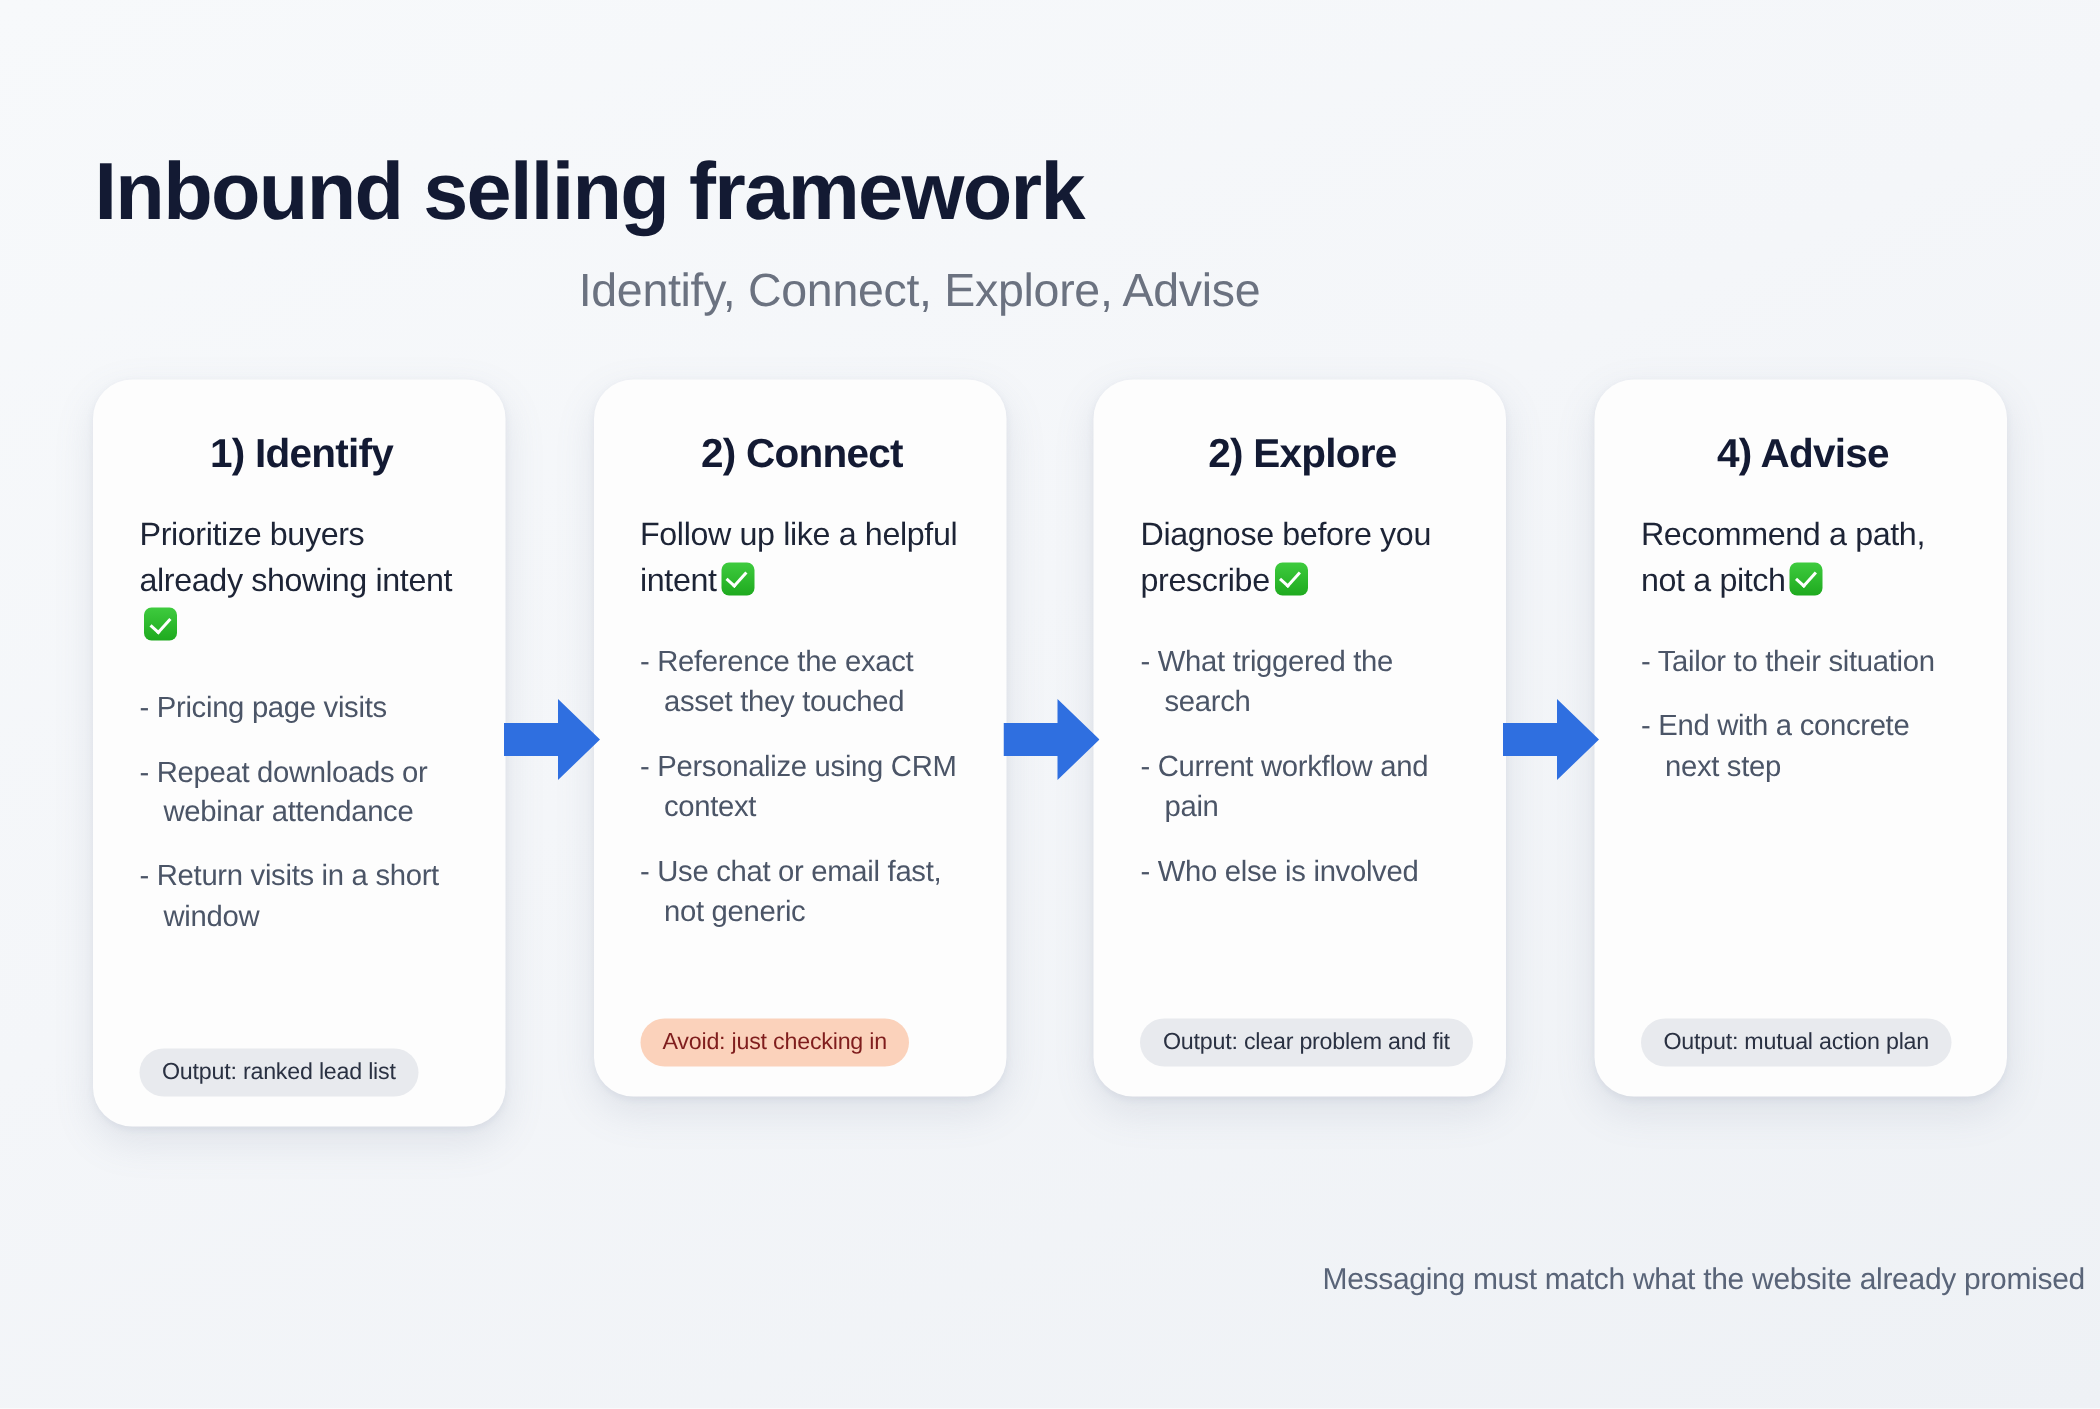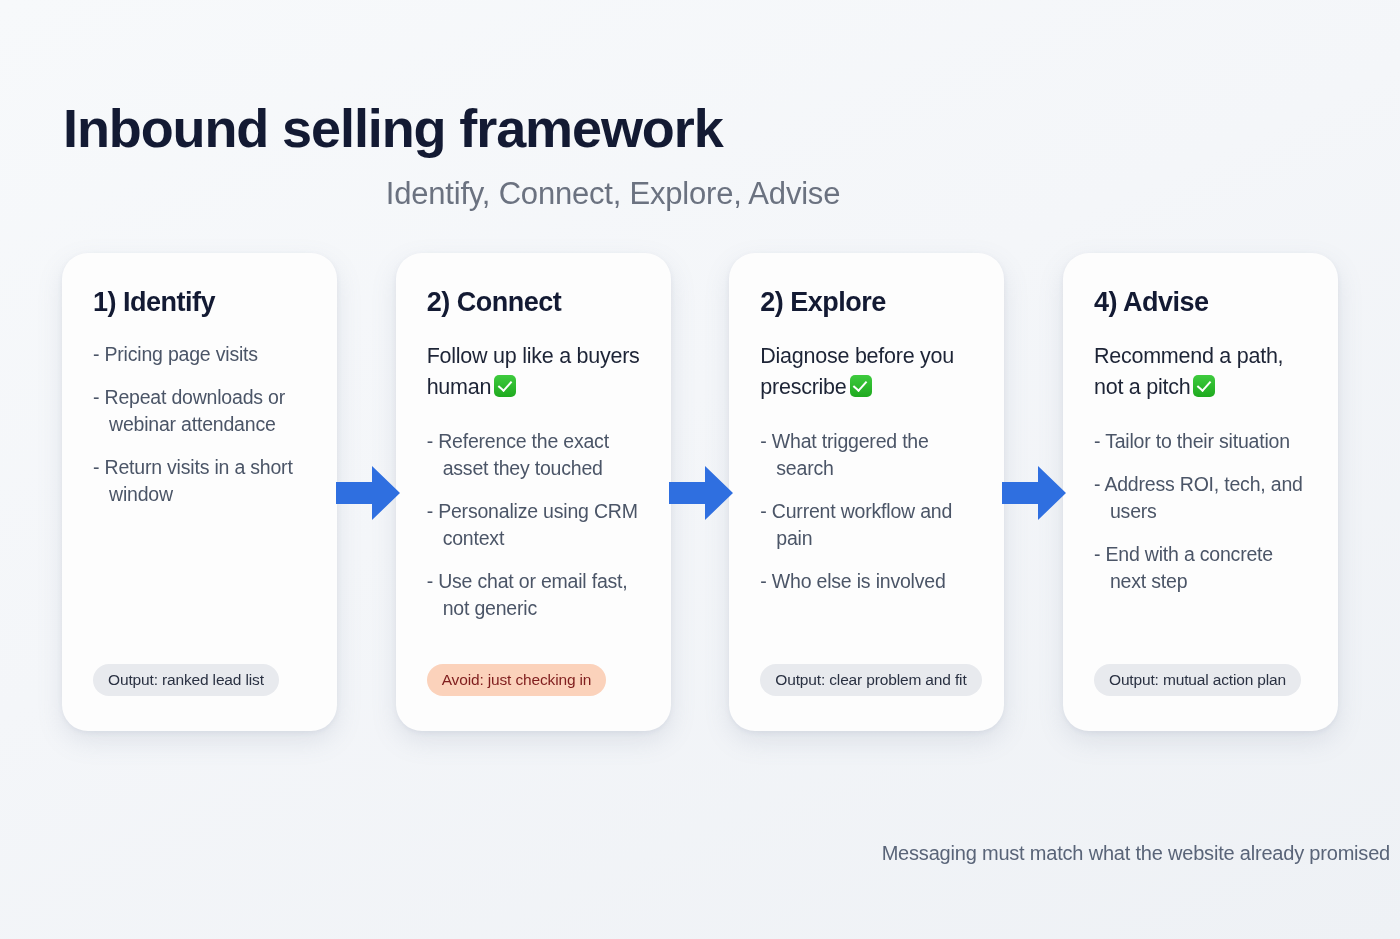--- a/index.html
+++ b/index.html
@@ -60,24 +60,25 @@
     justify-content: space-between;
   }
 
   .card {
     width: 275px;
     min-height: 478px;
     background: #fdfdfd;
     border-radius: 26px;
     box-shadow: 0 10px 26px rgba(120, 132, 155, 0.16),
                 0 2px 5px rgba(120, 132, 155, 0.10);
-    padding: 34px 28px 35px 31px;
+    padding: 34px 28px 20px 31px;
     display: flex;
     flex-direction: column;
     position: relative;
+    align-items: center;
   }
 
   .card-title {
     font-size: 27px;
     font-weight: bold;
     color: #131a33;
     letter-spacing: -0.5px;
     line-height: 1.15;
     margin-bottom: 23px;
   }
@@ -108,20 +109,21 @@
     top: 3.5px;
     width: 6px;
     height: 11px;
     border: solid #ffffff;
     border-width: 0 2.6px 2.6px 0;
     transform: rotate(42deg);
   }
 
   .bullet-list {
     list-style: none;
+    margin-bottom: 18px;
   }
 
   .bullet-item {
     font-size: 19.5px;
     color: #4b5567;
     line-height: 1.38;
     letter-spacing: -0.2px;
     margin-bottom: 16px;
     padding-left: 16px;
     text-indent: -16px;
@@ -178,31 +180,32 @@
 <body>
 
 <div class="header">
   <div class="page-title">Inbound selling framework</div>
   <div class="page-subtitle">Identify, Connect, Explore, Advise</div>
 </div>
 
 <div class="cards-row">
     <div class="card">
       <div class="card-title">1) Identify</div>
+      <div class="card-lead"><span>Prioritize buyers already showing intent</span><span class="check-emoji"></span></div>
       <ul class="bullet-list">
         <li class="bullet-item">- Pricing page visits</li>
         <li class="bullet-item">- Repeat downloads or webinar attendance</li>
         <li class="bullet-item">- Return visits in a short window</li>
       </ul>
       <div class="card-spacer"></div>
       <div class="badge badge-neutral">Output: ranked lead list</div>
     </div>
     <div class="card">
       <div class="card-title">2) Connect</div>
-      <div class="card-lead"><span>Follow up like a buyers human</span><span class="check-emoji"></span></div>
+      <div class="card-lead"><span>Follow up like a helpful intent</span><span class="check-emoji"></span></div>
       <ul class="bullet-list">
         <li class="bullet-item">- Reference the exact asset they touched</li>
         <li class="bullet-item">- Personalize using CRM context</li>
         <li class="bullet-item">- Use chat or email fast, not generic</li>
       </ul>
       <div class="card-spacer"></div>
       <div class="badge badge-warn">Avoid: just checking in</div>
     </div>
     <div class="card">
       <div class="card-title">2) Explore</div>
@@ -213,21 +216,20 @@
         <li class="bullet-item">- Who else is involved</li>
       </ul>
       <div class="card-spacer"></div>
       <div class="badge badge-neutral">Output: clear problem and fit</div>
     </div>
     <div class="card">
       <div class="card-title">4) Advise</div>
       <div class="card-lead"><span>Recommend a path, not a pitch</span><span class="check-emoji"></span></div>
       <ul class="bullet-list">
         <li class="bullet-item">- Tailor to their situation</li>
-        <li class="bullet-item">- Address ROI, tech, and users</li>
         <li class="bullet-item">- End with a concrete next step</li>
       </ul>
       <div class="card-spacer"></div>
       <div class="badge badge-neutral">Output: mutual action plan</div>
     </div>
   </div>
 
 <div class="arrow arrow-1">
   <svg viewBox="0 0 64 58" xmlns="http://www.w3.org/2000/svg" aria-hidden="true">
     <path d="M0 18 L36 18 L36 2 L64 29 L36 56 L36 40 L0 40 Z" fill="#2f6fe0"></path>

